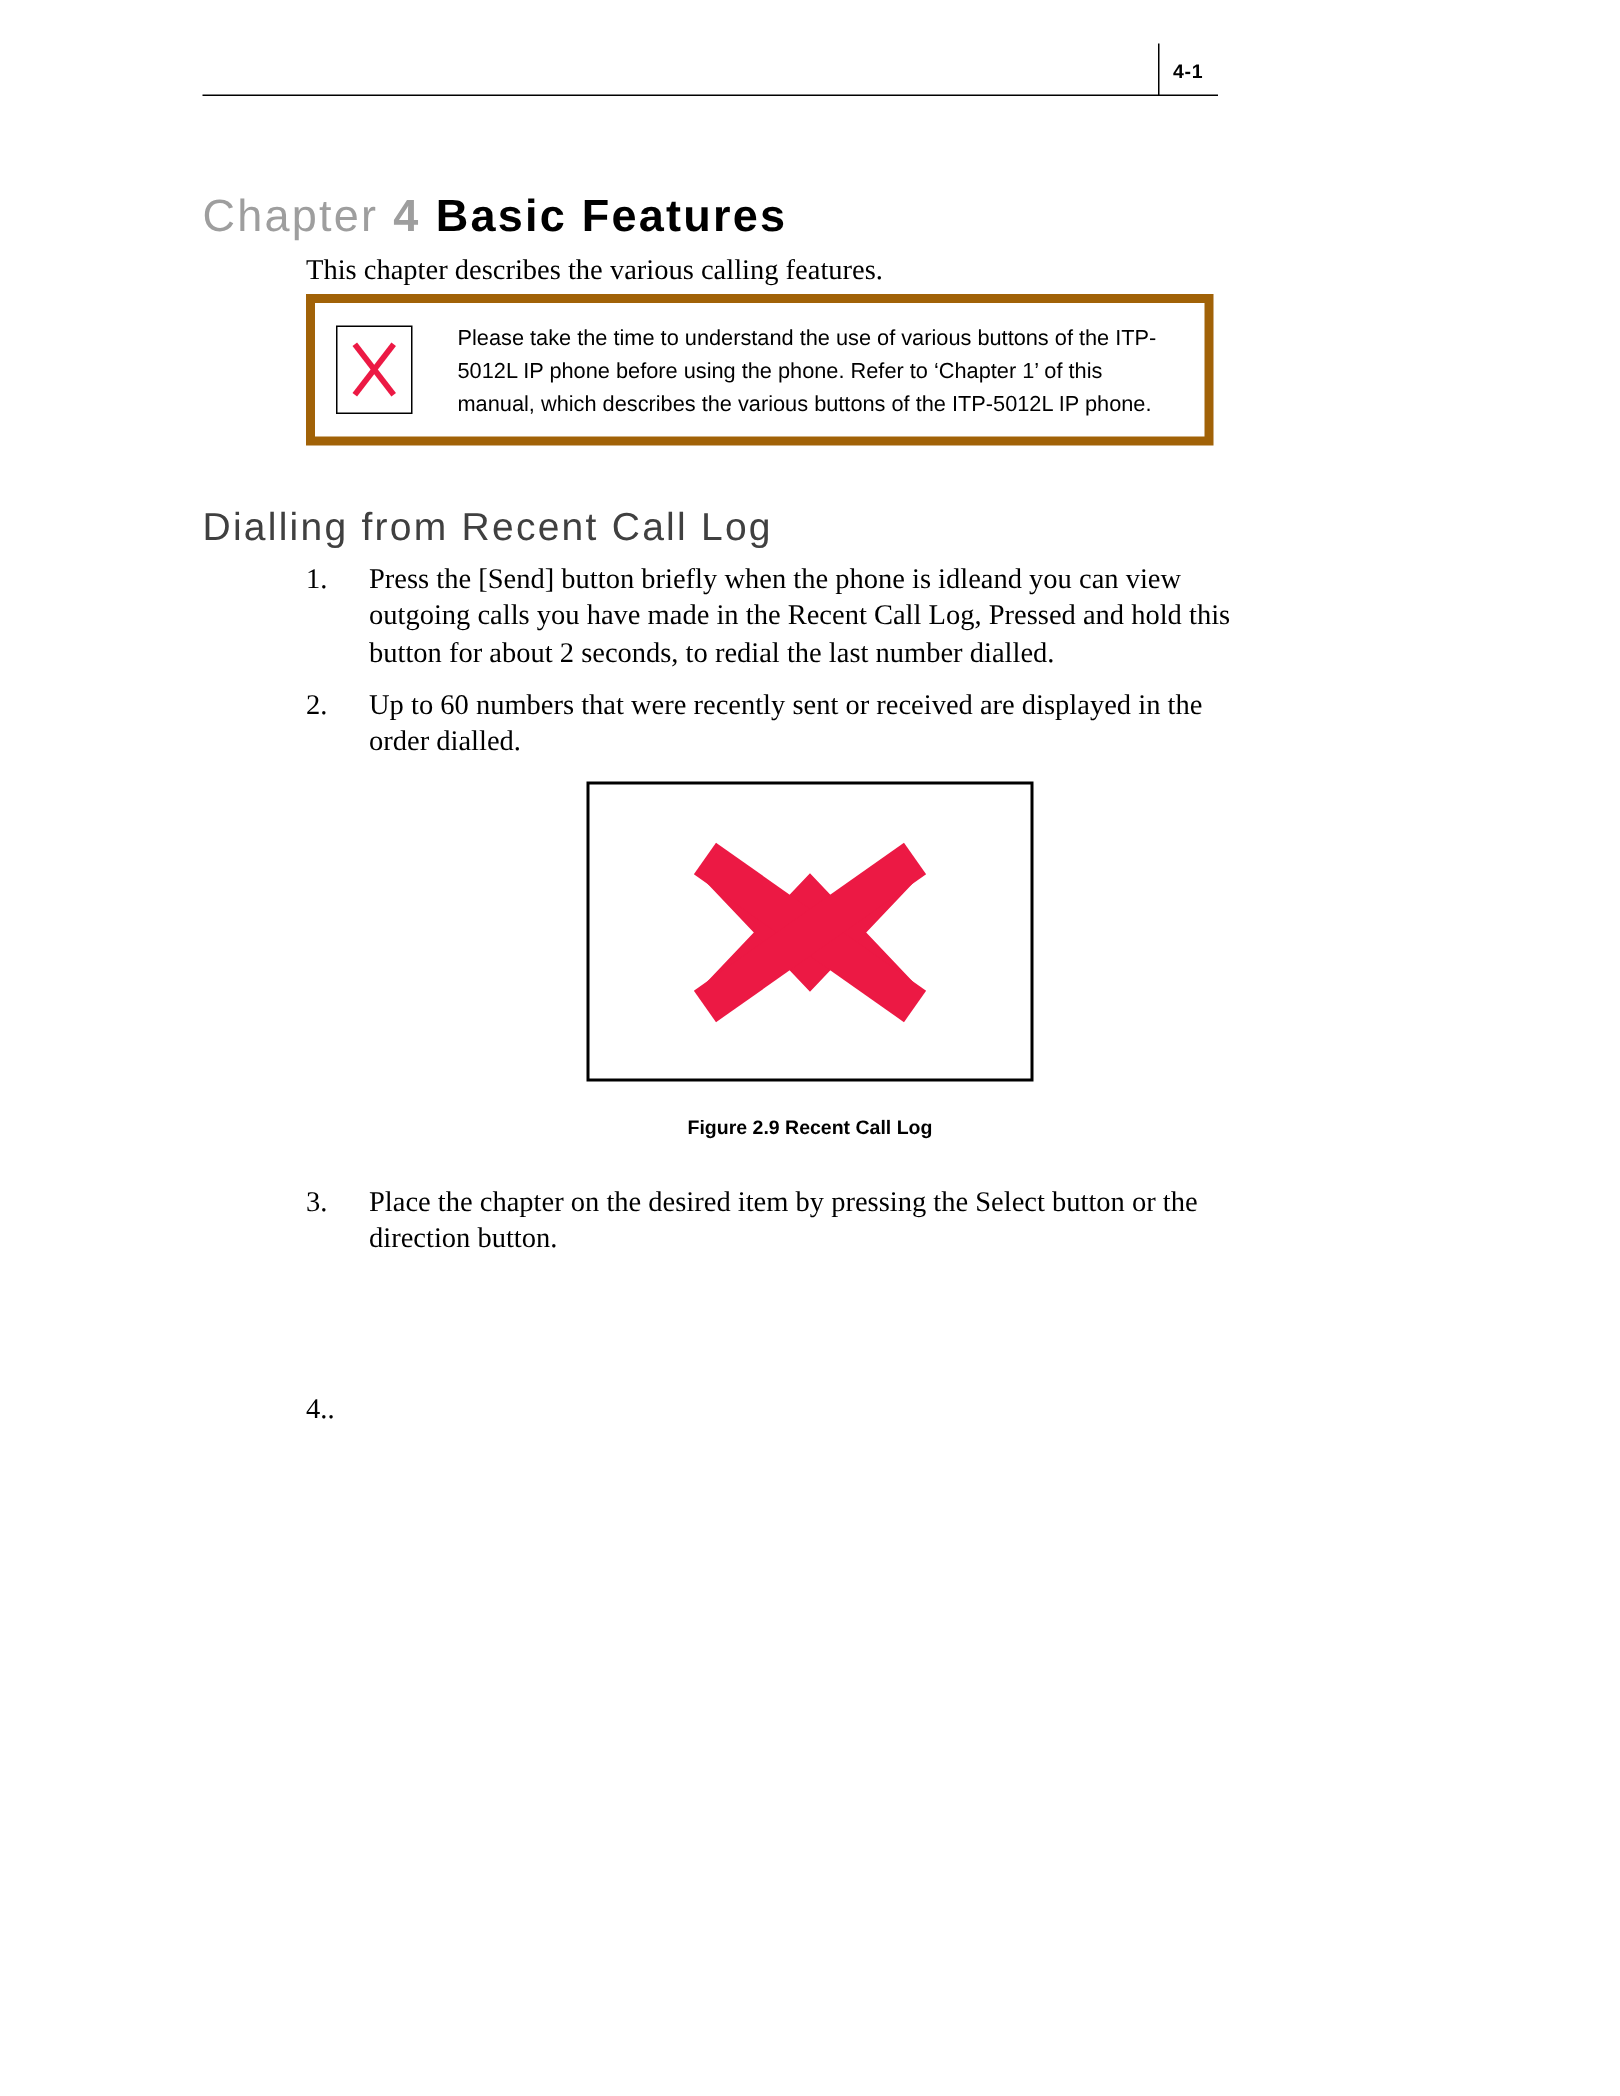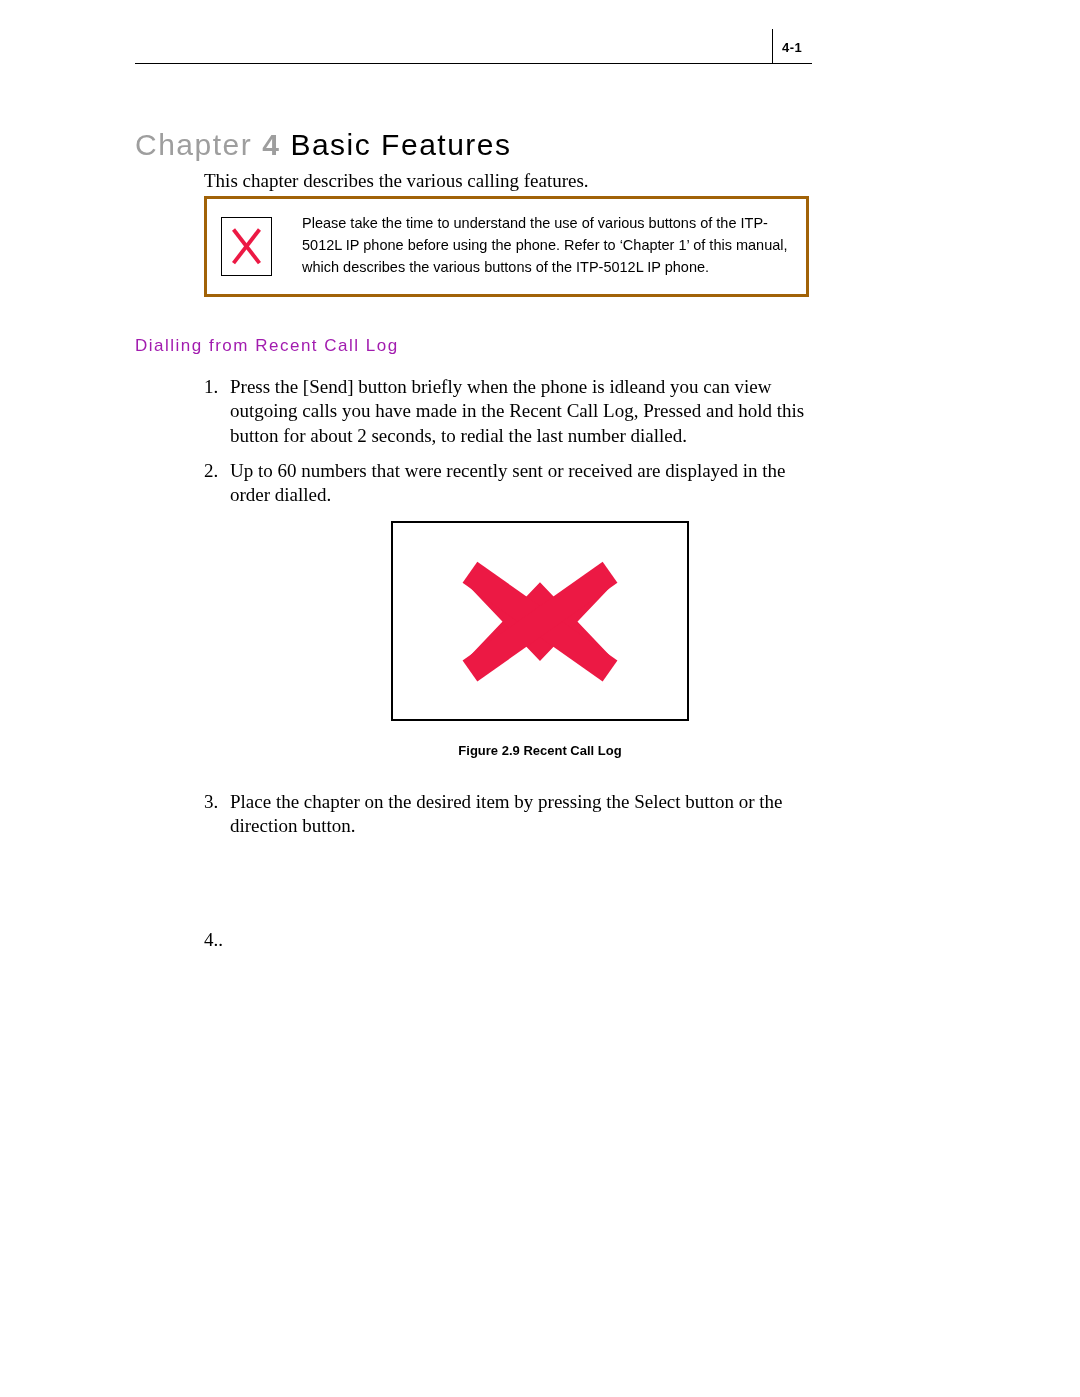--- a/index.html
+++ b/index.html
@@ -8,38 +8,38 @@
 
   
   .hdr-vline { position: absolute; top: 29px; left: 772px; width: 0; height: 35px; border-left: 1px solid #000; }
   .page-num { position: absolute; top: 40px; left: 782px; font-family: Arial, Helvetica, sans-serif; font-size: 13px; font-weight: 700; letter-spacing: 0.5px; }
   .hdr-rule { position: absolute; top: 63px; left: 135px; width: 677px; height: 0; border-top: 1px solid #000; }
 
   
   .chap-line { position: absolute; top: 128px; left: 135px; font-family: Arial, Helvetica, sans-serif; font-size: 30px; letter-spacing: 1.5px; display: flex; align-items: baseline; gap: 10px; }
   .chap-prefix { color: #9e9e9e; font-weight: 400; }
   .chap-num { color: #9e9e9e; font-weight: 700; }
-  .chap-title { color: #000; font-weight: 400; }
+  .chap-title { color: #000; font-weight: 700; }
 
   .intro { position: absolute; top: 154px; left: 204px; font-size: 19px; margin-top: 16px; }
 
   
-  .note-box { position: absolute; top: 196px; left: 204px; width: 605px; height: 101px; border: 3px solid #a16207; display: flex; }
+  .note-box { position: absolute; top: 196px; left: 204px; width: 605px; height: 101px; border: 6px solid #a16207; display: flex; }
   .note-icon-wrap { width: 79px; display: flex; align-items: center; justify-content: center; }
   .note-icon { width: 51px; height: 59px; border: 1px solid #000; position: relative; }
   .note-icon svg { position: absolute; inset: 0; }
   .note-text { flex: 1; padding: 14px 16px 14px 16px; font-family: Arial, Helvetica, sans-serif; font-size: 14.5px; line-height: 1.5; }
 
   
-  .sect-title { position: absolute; top: 336px; left: 135px; font-family: Arial, Helvetica, sans-serif; font-size: 17px; color: #a21caf; letter-spacing: 1.5px; }
+  .sect-title { position: absolute; top: 336px; left: 135px; font-family: Arial, Helvetica, sans-serif; font-size: 26px; color: #404040; letter-spacing: 1.5px; }
 
   
   .li { position: absolute; left: 204px; width: 620px; font-size: 19px; line-height: 1.28; }
   .li .marker { position: absolute; left: 0; }
-  .li .body { display: block; margin-left: 26px; }
+  .li .body { display: block; margin-left: 42px; }
   .li1 { top: 375px; }
   .li2 { top: 459px; }
   .li3 { top: 790px; }
   .li4 { top: 928px; }
 
   
   .fig-wrap { position: absolute; top: 521px; left: 0; width: 1080px; text-align: center; }
   .fig-box { display: inline-block; width: 298px; height: 200px; border: 2px solid #000; position: relative; }
   .fig-box svg { position: absolute; inset: 0; }
   .fig-cap { margin-top: 18px; font-family: Arial, Helvetica, sans-serif; font-size: 13px; font-weight: 700; text-align: center; }

